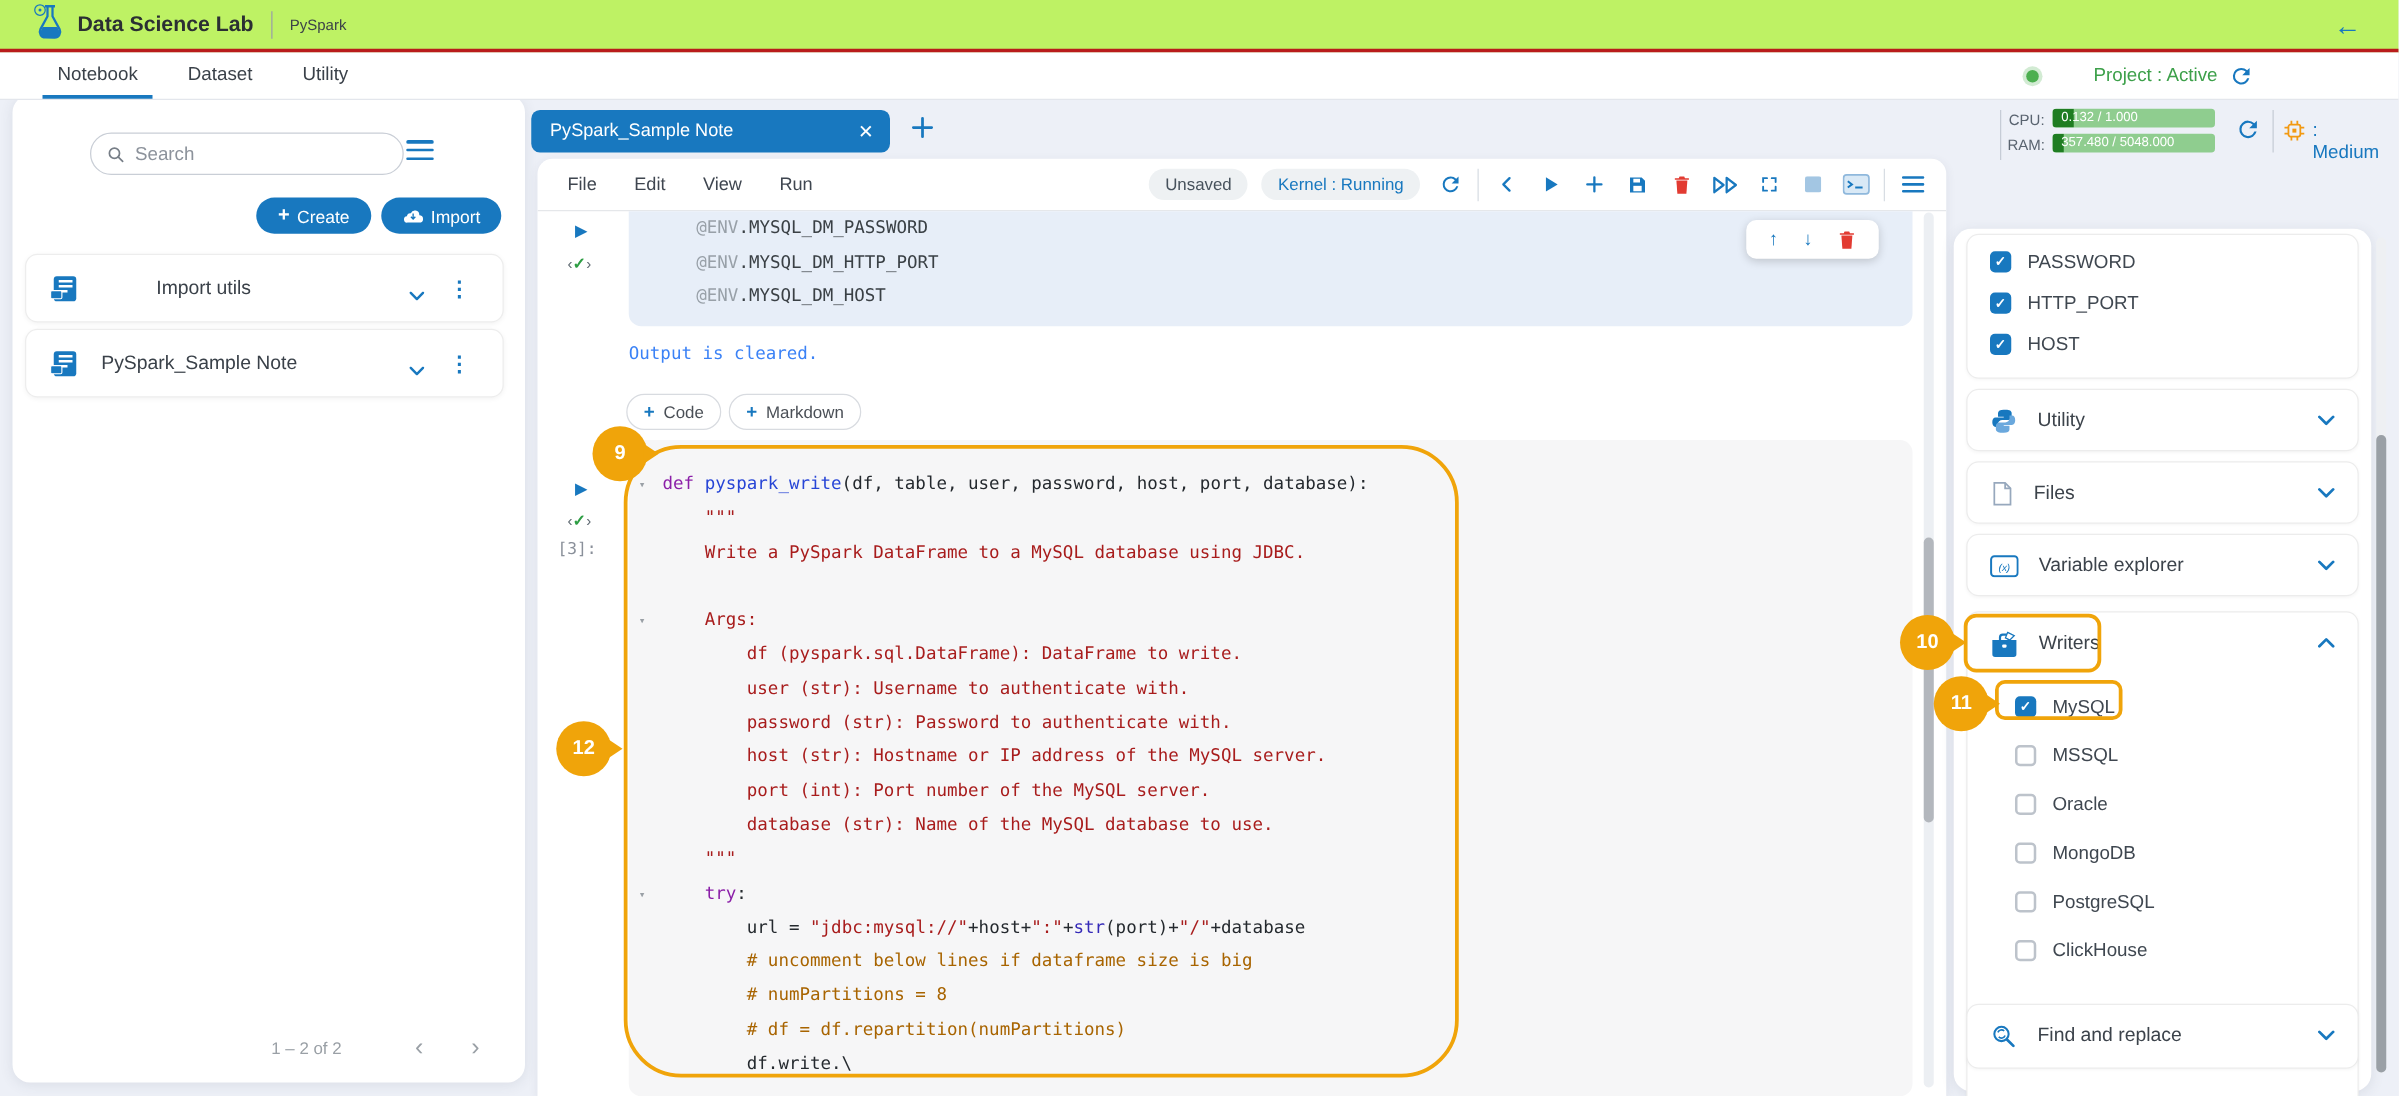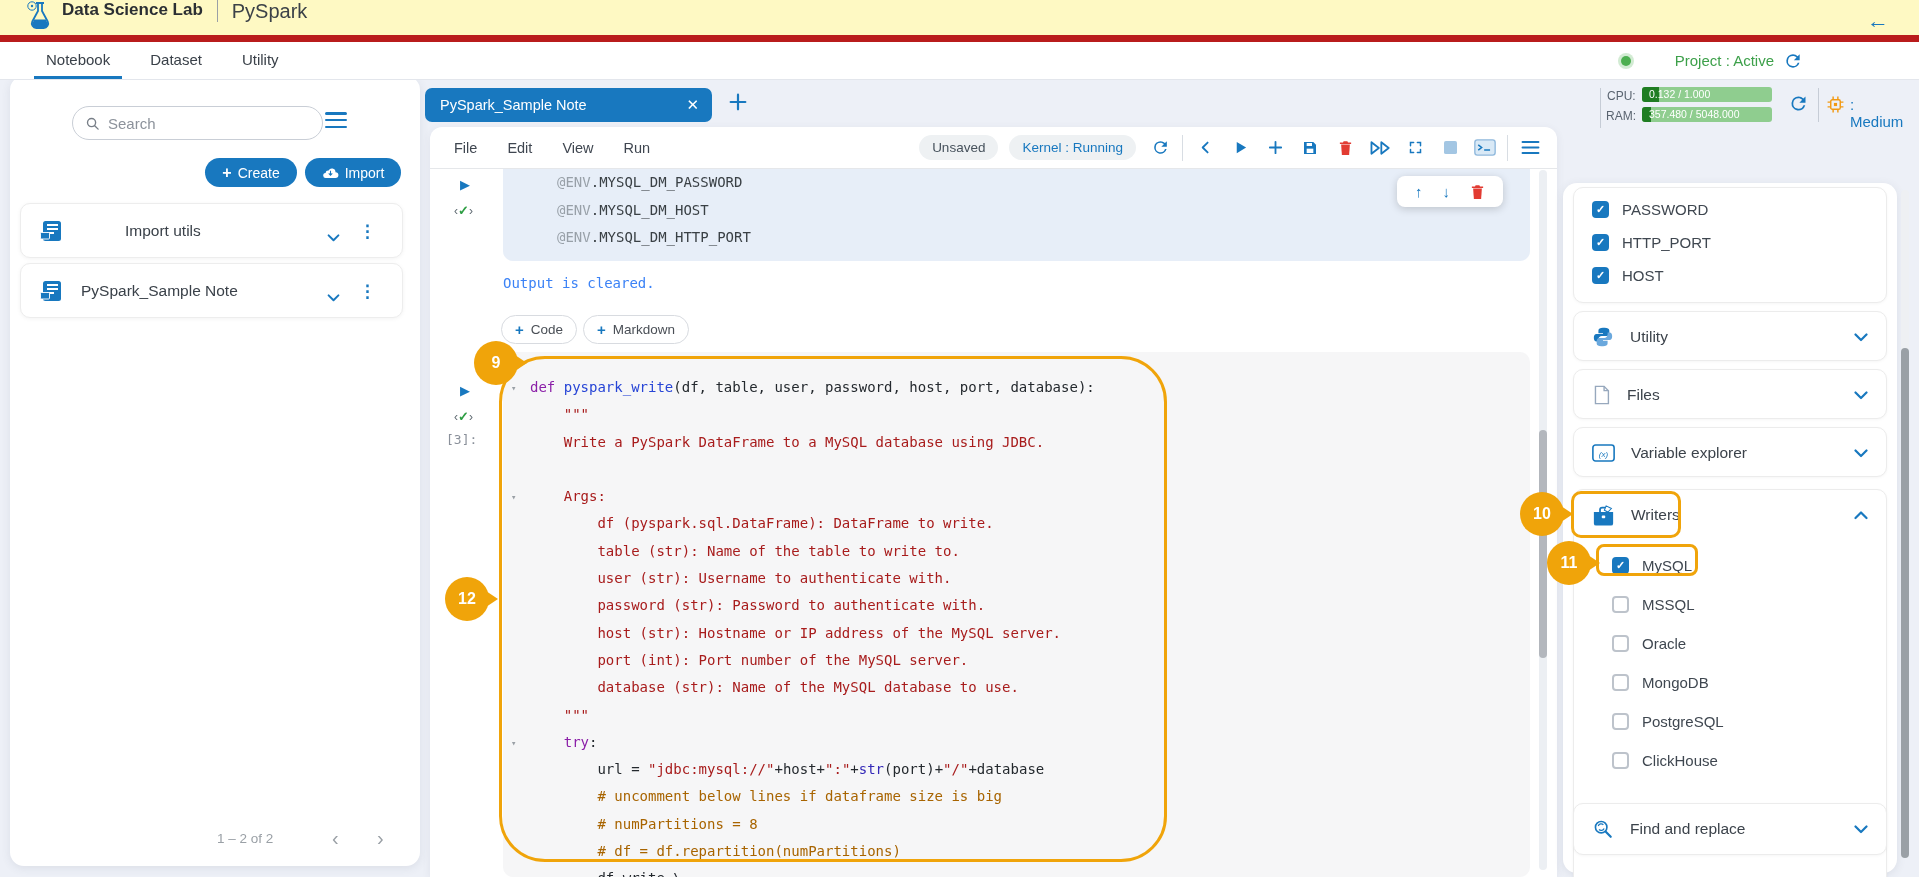--- a/index.html
+++ b/index.html
@@ -1,23 +1,23 @@
 <!DOCTYPE html>
 <html><head>
 <meta charset="utf-8">
 <style>
   * { margin:0; padding:0; box-sizing:border-box; }
   body { font-family:"Liberation Sans", sans-serif; background:#edf0f7; }
   .app { position:relative; width:1919px; height:877px; overflow:hidden; background:#edf0f7; }
 
   
-  .topbar { position:absolute; left:0; top:0; width:1919px; height:42px; background:#fef9c3; border-bottom:7px solid #b91c1c; display:flex; padding:0 26px; z-index:5; }
+  .topbar { position:absolute; left:0; top:0; width:1919px; height:42px; background:#bef264; border-bottom:3px solid #b91c1c; display:flex; align-items:center; padding:0 26px; z-index:5; }
   .brand { font-size:17px; font-weight:bold; color:#2b2f33; margin-left:10px; }
   .brand-divider { width:1px; height:22px; background:#9aa0a6; margin:0 14px; }
-  .product { font-size:20px; color:#3c4248; }
+  .product { font-size:12px; color:#3c4248; }
   .back-arrow { position:absolute; right:30px; top:8px; font-size:22px; color:#1878bf; cursor:pointer; }
 
   
   .navbar { position:absolute; left:0; top:42px; width:1919px; height:38px; background:#fff; border-bottom:1px solid #e3e6ec; display:flex; align-items:stretch; padding-left:34px; z-index:5; }
   .nav-tab { font-size:15px; color:#3a4149; display:flex; align-items:center; padding:0 12px; margin-right:16px; cursor:pointer; border-bottom:3px solid transparent; }
   .nav-tab.active { border-bottom-color:#1878bf; }
   .project-status { position:absolute; right:116px; top:0; height:37px; display:flex; align-items:center; gap:9px; }
   .green-dot { width:10px; height:10px; border-radius:50%; background:#4caf50; box-shadow:0 0 0 3px rgba(76,175,80,.25); }
   .project-label { color:#3da04a; font-size:15px;margin-left:35px; }
 
@@ -341,22 +341,22 @@
               </svg>
             </span>
           </span>
       </div>
     </div>
 
     <span class="gutter-play" style="top:50px;">▶</span>
     <span class="gutter-check" style="top:76px;"><span class="ang">‹</span><span class="chk">✓</span><span class="ang">›</span></span>
     <div class="cell1" id="cell1">
         <div class="cell1-line"><span class="c-dim">@ENV</span><span class="c-name">.MYSQL_DM_PASSWORD</span></div>
+        <div class="cell1-line"><span class="c-dim">@ENV</span><span class="c-name">.MYSQL_DM_HTTP_PORT</span></div>
         <div class="cell1-line"><span class="c-dim">@ENV</span><span class="c-name">.MYSQL_DM_HOST</span></div>
-        <div class="cell1-line"><span class="c-dim">@ENV</span><span class="c-name">.MYSQL_DM_HTTP_PORT</span></div>
       </div>
     <div class="cell-float-toolbar">
       <span class="cft-arrow">↑</span>
       <span class="cft-arrow">↓</span>
       <span style="display:flex; cursor:pointer;">
         <svg width="15" height="17" viewBox="0 0 24 26" fill="#e23b32">
             <path d="M5 8h14l-1.2 17H6.2z"></path>
             <path d="M9 3h6l1 2h5v2.2H3V5h5z"></path>
           </svg>
       </span>
@@ -376,21 +376,20 @@
     <span class="gutter-check" style="top:282px;"><span class="ang">‹</span><span class="chk">✓</span><span class="ang">›</span></span>
     <span class="exec-label" style="top:305px;">[3]:</span>
     <div class="cell2">
       <div class="code-lines" id="cell2-lines">
           <div class="code-line"><span class="fold">▾</span><span class="c-kw">def </span><span class="c-fn">pyspark_write</span><span class="c-pl">(df, table, user, password, host, port, database):</span></div>
           <div class="code-line"><span class="c-str">    """</span></div>
           <div class="code-line"><span class="c-str">    Write a PySpark DataFrame to a MySQL database using JDBC.</span></div>
           <div class="code-line"></div>
           <div class="code-line"><span class="fold">▾</span><span class="c-str">    Args:</span></div>
           <div class="code-line"><span class="c-str">        df (pyspark.sql.DataFrame): DataFrame to write.</span></div>
-          <div class="code-line"><span class="c-str">        table (str): Name of the table to write to.</span></div>
           <div class="code-line"><span class="c-str">        user (str): Username to authenticate with.</span></div>
           <div class="code-line"><span class="c-str">        password (str): Password to authenticate with.</span></div>
           <div class="code-line"><span class="c-str">        host (str): Hostname or IP address of the MySQL server.</span></div>
           <div class="code-line"><span class="c-str">        port (int): Port number of the MySQL server.</span></div>
           <div class="code-line"><span class="c-str">        database (str): Name of the MySQL database to use.</span></div>
           <div class="code-line"><span class="c-str">    """</span></div>
           <div class="code-line"><span class="fold">▾</span><span class="c-kw">    try</span><span class="c-pl">:</span></div>
           <div class="code-line"><span class="c-pl">        url = </span><span class="c-str">"jdbc:mysql://"</span><span class="c-pl">+host+</span><span class="c-str">":"</span><span class="c-pl">+</span><span class="c-bi">str</span><span class="c-pl">(port)+</span><span class="c-str">"/"</span><span class="c-pl">+database</span></div>
           <div class="code-line"><span class="c-cm">        # uncomment below lines if dataframe size is big</span></div>
           <div class="code-line"><span class="c-cm">        # numPartitions = 8</span></div>

